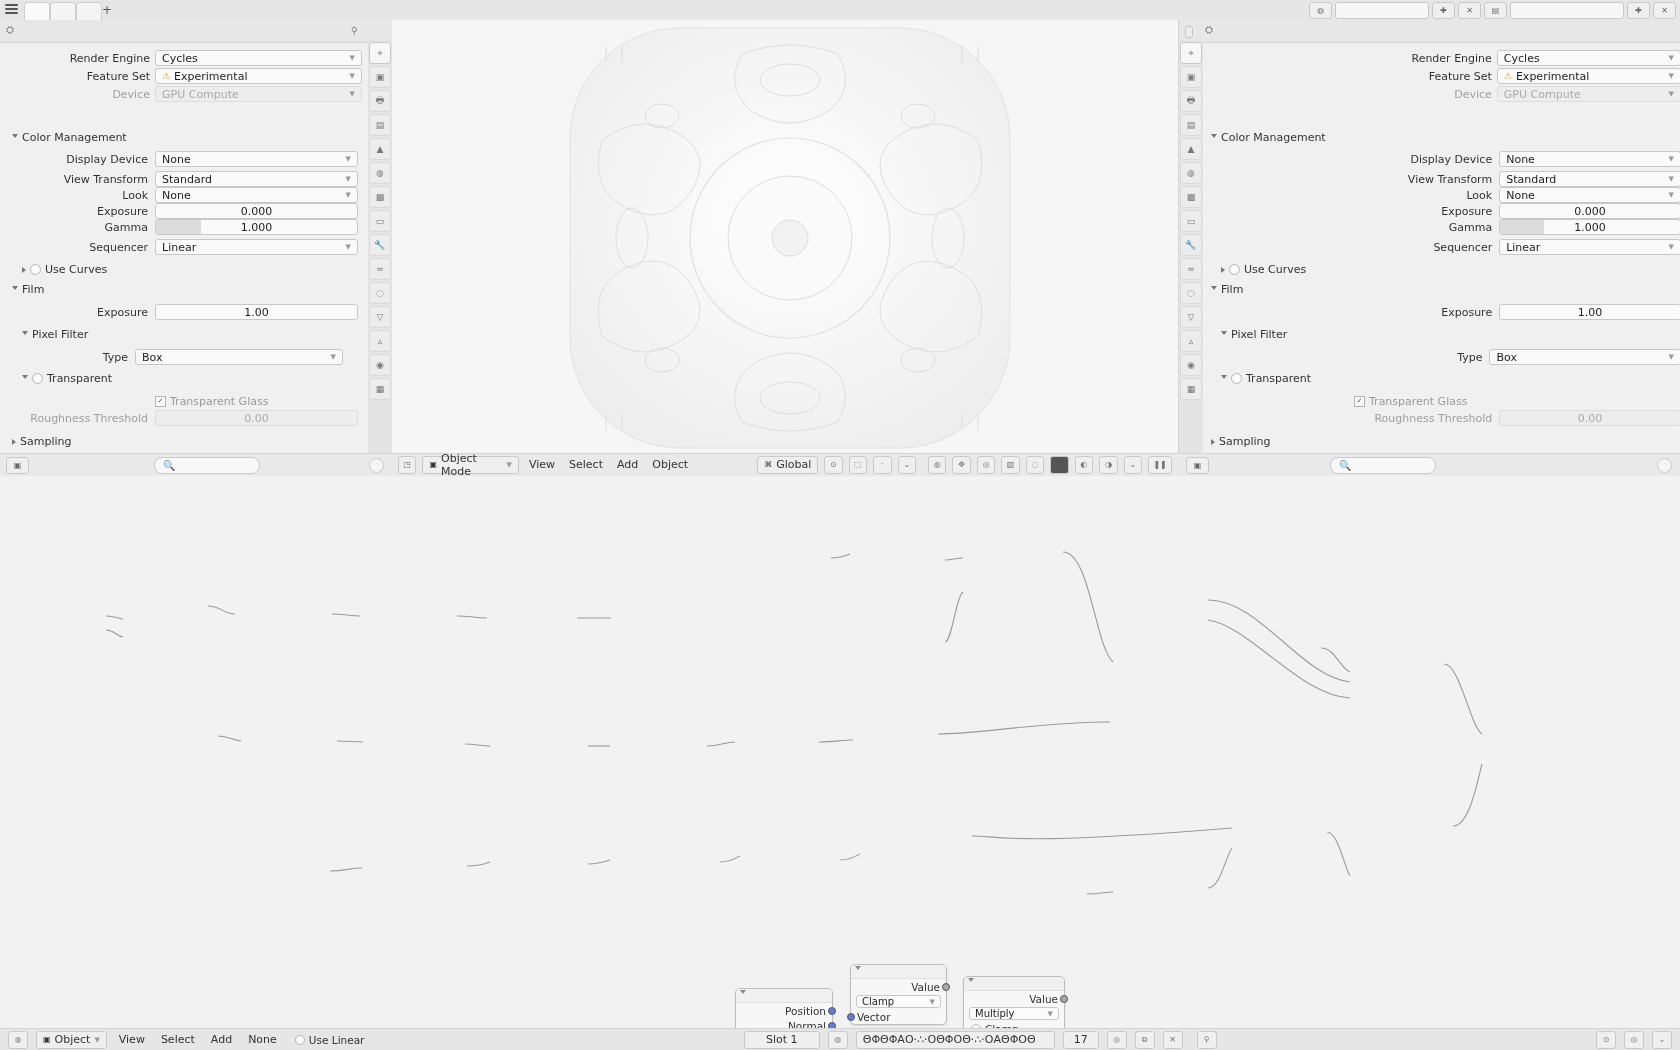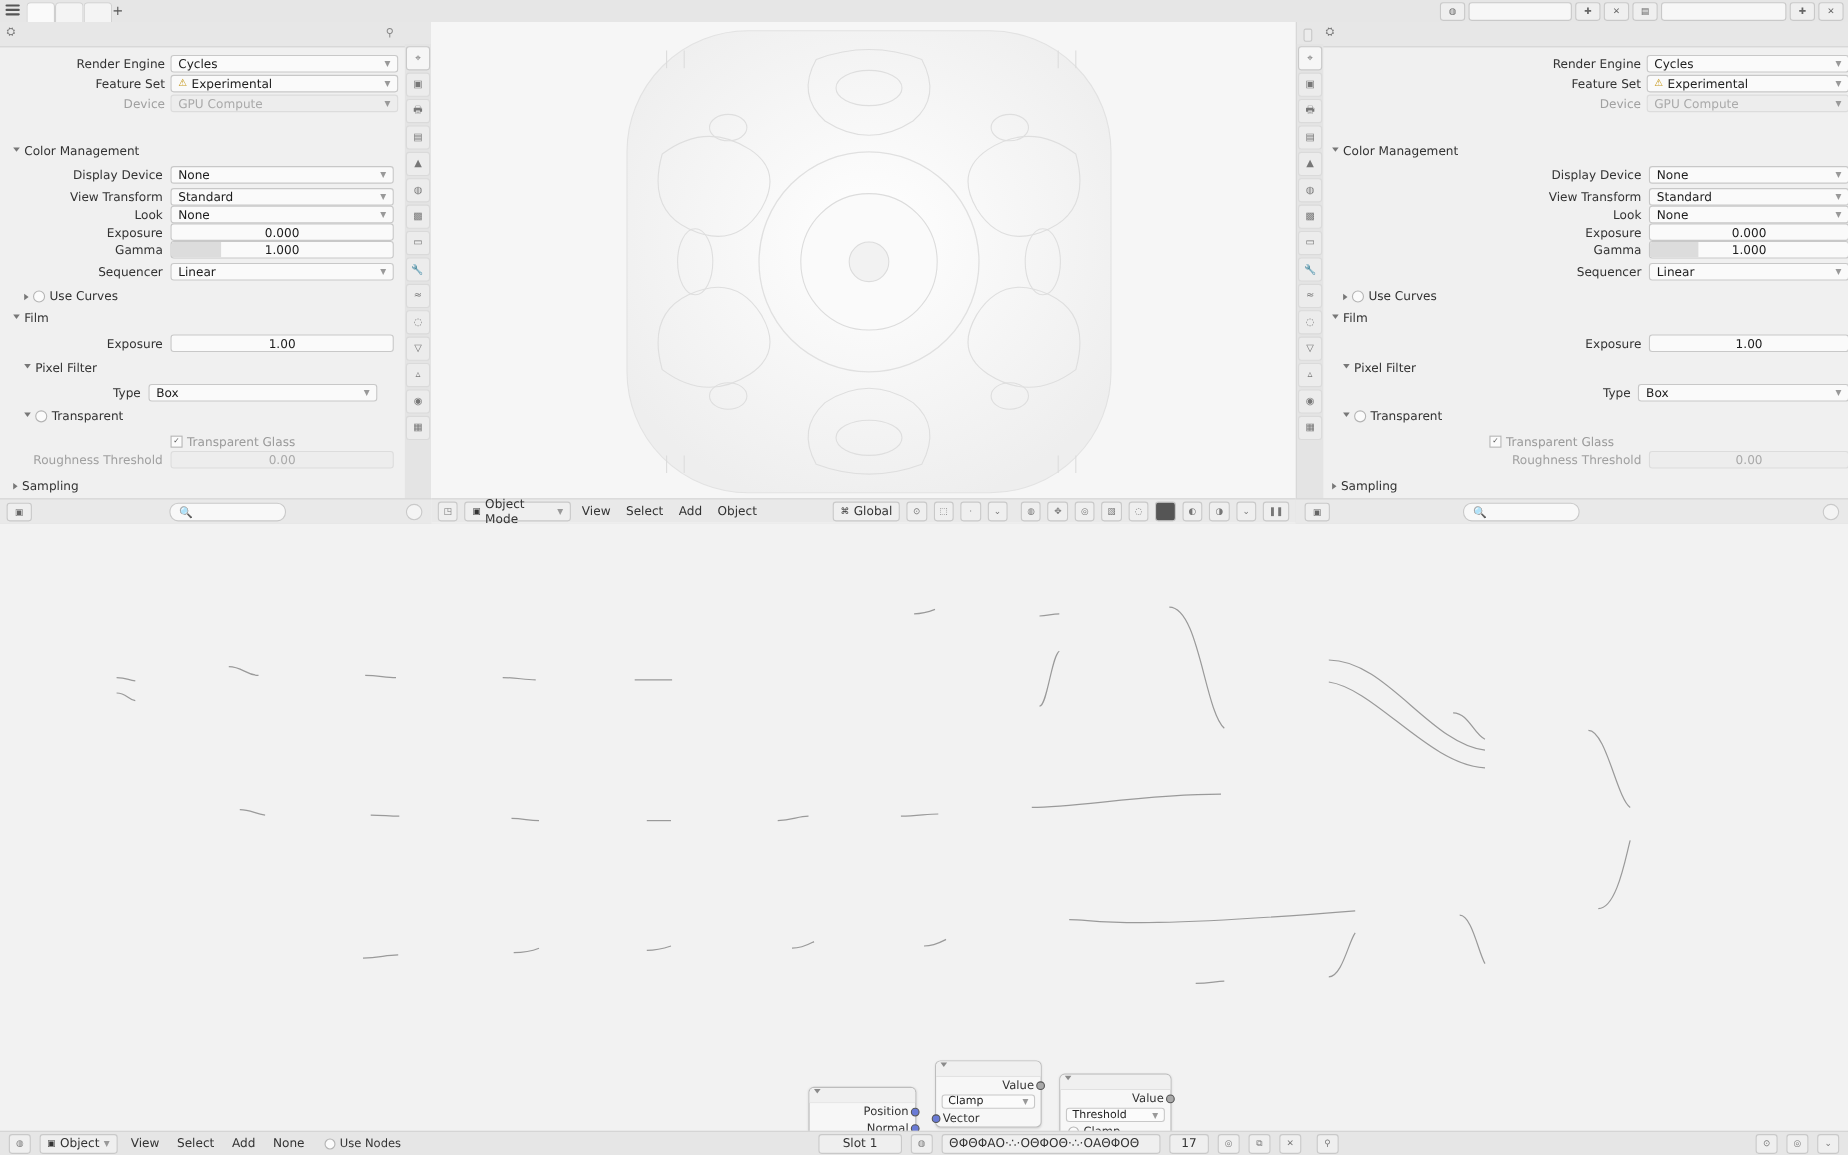--- a/index.html
+++ b/index.html
@@ -582,21 +582,21 @@
 
     </div>
 
     <div class="node" style="left:963px;top:500px;width:100px;">
       <div class="nhead">
           <span class="ht"></span>
         </div>
       <div class="nrow r">Value<span class="sock r s-gray"></span></div>
       <div class="nrow" style="padding:1px 5px;">
           <span class="nbtn split">
-            <span>Threshold</span>
+            <span>Multiply</span>
             <span style="font-size:7px;color:#999;">▼</span>
           </span>
         </div>
       <div class="nrow nchk" style="padding-left:7px;"><span class="radio"></span>Clamp</div>
       <div class="nrow">Value<span class="sock l s-gray"></span></div>
 
     </div>
 
     <div class="node" style="left:1113px;top:556px;width:95px;">
       <div class="nhead">
@@ -612,21 +612,21 @@
           <span style="font-size:8px;">▣</span>
           <span>Object</span>
           <span style="font-size:7px;color:#999;">▼</span>
         </div>
       <div class="vmenu">View</div>
       <div class="vmenu">Select</div>
       <div class="vmenu">Add</div>
       <div class="vmenu">None</div>
       <div class="nchk" style="margin-left:6px;">
           <span class="radio"></span>
-          <span>Use Nodes</span>
+          <span>Use Linear</span>
         </div>
       <div style="flex:1;"></div>
       <div class="vbtn" style="width:62px;justify-content:center;">
           <span>Slot 1</span>
         </div>
       <div class="vico">◍</div>
       <div class="vbtn" style="width:185px;justify-content:space-between;">
         <span style="overflow:hidden;white-space:nowrap;">ΘΦΘΦΑΟ⋅∴⋅ΟΘΦΟΘ⋅∴⋅ΟΑΘΦΟΘ</span>
       </div>
       <div class="vbtn" style="width:22px;justify-content:center;">

